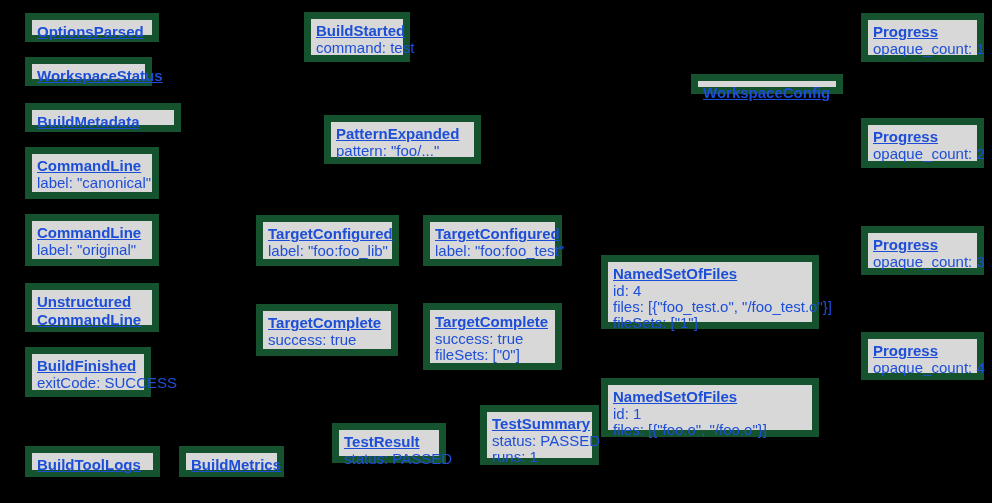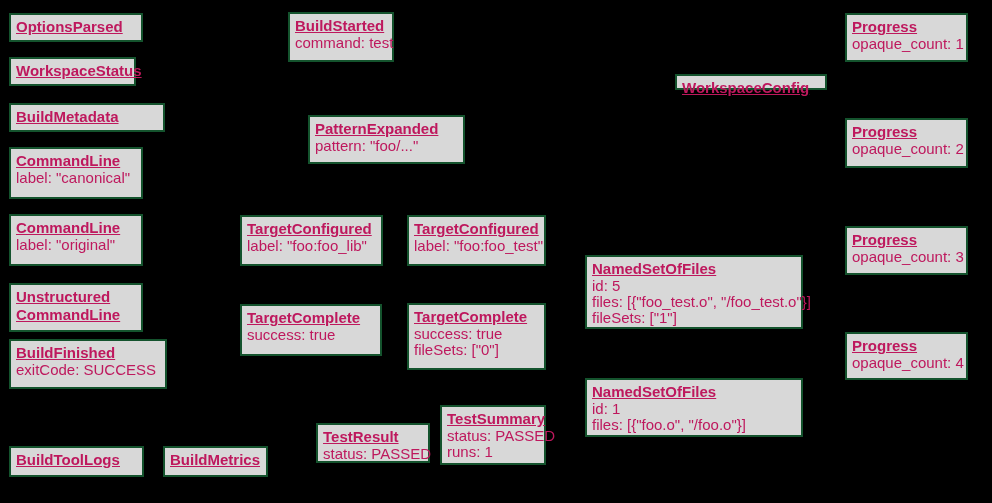--- a/index.html
+++ b/index.html
@@ -7,23 +7,24 @@
     position:relative;
     width:992px;height:503px;
     background:#000000;
     font-family:"Liberation Sans","DejaVu Sans",sans-serif;
     overflow:hidden;
   }
   .box{
     position:absolute;
     box-sizing:border-box;
     background:#d8d8d8;
-    border:2px solid #14532d;
-    color:#be185d;
+    border:7px solid #14532d;
+    color:#1d4ed8;
     padding:3px 5px;
+    margin-left:16px;
   }
   .bt{
     display:block;
     font-weight:bold;
     font-size:15px;
     line-height:18px;
     text-decoration:underline;
     white-space:pre-line;
   }
   .bl{
@@ -57,21 +58,21 @@
   <div class="box" style="left:9px;top:214px;width:134px;height:52px;">
     <span class="bt">CommandLine</span>
     <div class="bl">label: "original"</div>
   </div>
 
   <div class="box" style="left:9px;top:283px;width:134px;height:49px;">
     <span class="bt">Unstructured
 CommandLine</span>
   </div>
 
-  <div class="box" style="left:9px;top:339px;width:158px;height:50px;">
+  <div class="box" style="left:9px;top:347px;width:126px;height:50px;">
     <span class="bt">BuildFinished</span>
     <div class="bl">exitCode: SUCCESS</div>
   </div>
 
   <div class="box" style="left:9px;top:446px;width:135px;height:31px;text-decoration:underline;">
     <span class="bt">BuildToolLogs</span>
   </div>
 
   <div class="box" style="left:163px;top:446px;width:105px;height:31px;">
     <span class="bt">BuildMetrics</span>
@@ -106,34 +107,34 @@
     <span class="bt">TargetComplete</span>
     <div class="bl">success: true</div>
     <div class="bl">fileSets: ["0"]</div>
   </div>
 
   <div class="box" style="left:316px;top:423px;width:114px;height:40px;">
     <span class="bt">TestResult</span>
     <div class="bl">status: PASSED</div>
   </div>
 
-  <div class="box" style="left:440px;top:405px;width:106px;height:60px;">
+  <div class="box" style="left:464px;top:405px;width:119px;height:60px;">
     <span class="bt">TestSummary</span>
     <div class="bl">status: PASSED</div>
     <div class="bl">runs: 1</div>
   </div>
 
   <div class="box" style="left:675px;top:74px;width:152px;height:16px;">
     <span class="bt">WorkspaceConfig</span>
   </div>
 
 
   <div class="box" style="left:585px;top:255px;width:218px;height:74px;">
     <span class="bt">NamedSetOfFiles</span>
-    <div class="bl">id: 5</div>
+    <div class="bl">id: 4</div>
     <div class="bl">files: [{"foo_test.o", "/foo_test.o"}]</div>
     <div class="bl">fileSets: ["1"]</div>
   </div>
 
   <div class="box" style="left:585px;top:378px;width:218px;height:59px;">
     <span class="bt">NamedSetOfFiles</span>
     <div class="bl">id: 1</div>
     <div class="bl">files: [{"foo.o", "/foo.o"}]</div>
   </div>
 

